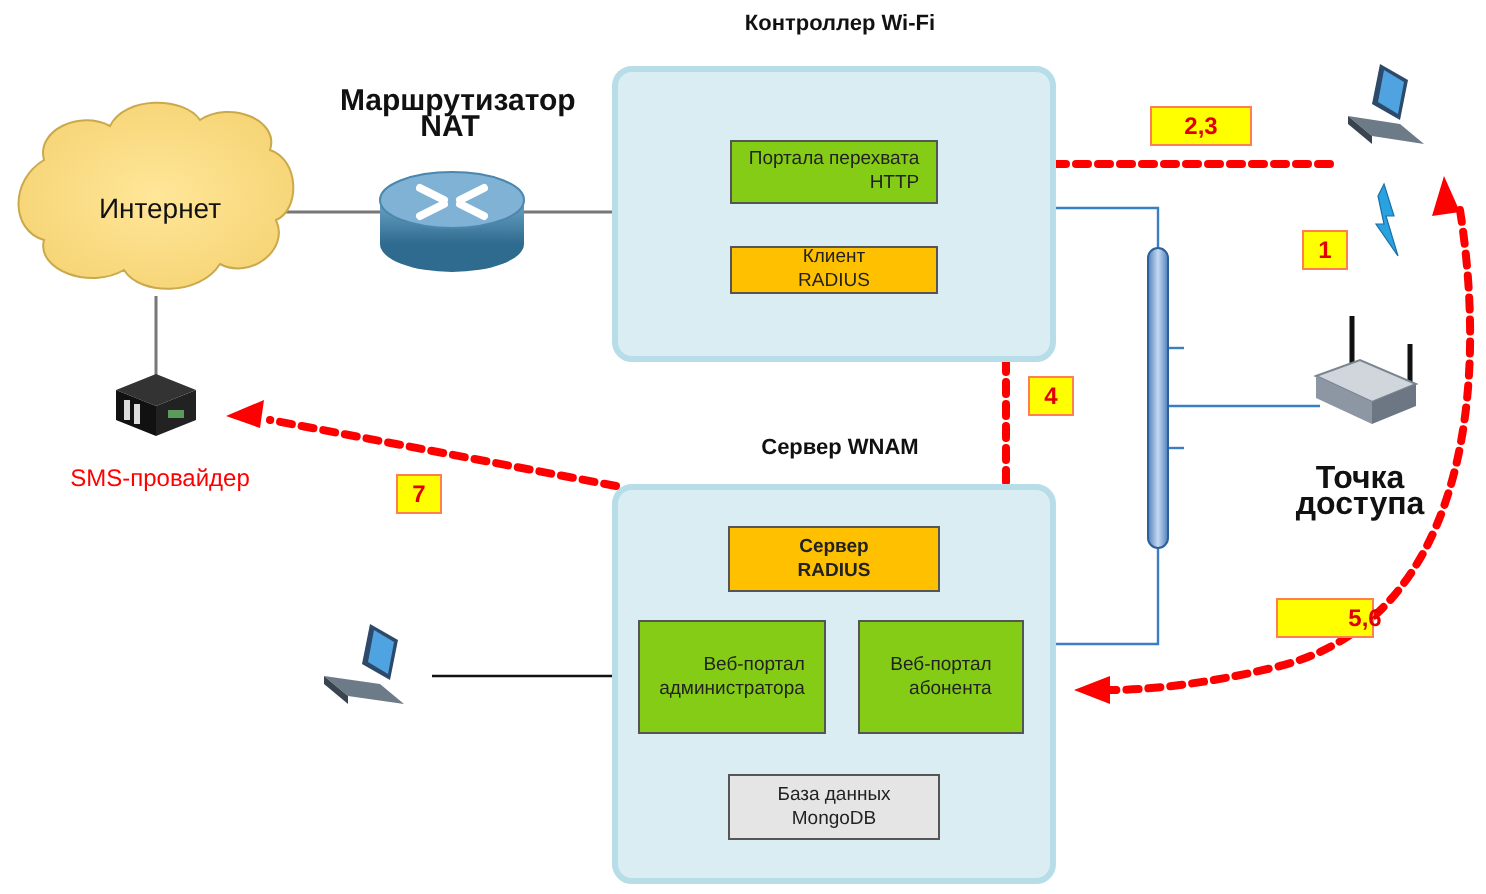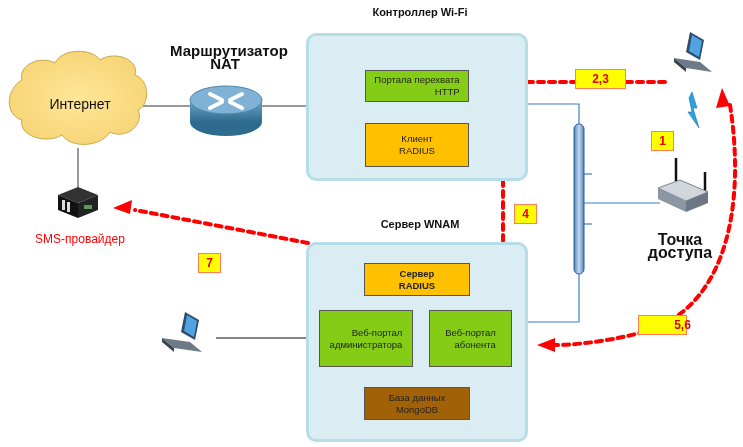--- a/index.html
+++ b/index.html
@@ -3,22 +3,22 @@
 <meta charset="utf-8">
 <style>
   html, body { margin: 0; padding: 0; background: #ffffff; }
   #canvas { position: relative; width: 743px; height: 447px; overflow: hidden; background: #fff; font-family: "Liberation Sans", sans-serif; }
   svg.bg { position: absolute; left: 0; top: 0; }
   .lbl { position: absolute; text-align: center; color: #111; font-size: 11px; line-height: 13px; }
   .bold { font-weight: bold; }
   .box { position: absolute; box-sizing: border-box; border: 1px solid #555; display: flex; align-items: center; justify-content: center; text-align: center; font-size: 9.5px; line-height: 12px; color: #222; white-space: pre-line; }
   .green { background: #84cc16; text-align: right; }
   .orange { background: #ffc000; }
-  .blue { background: #a16207; }
-  .badge { position: absolute; box-sizing: border-box; background: #ffff00; border: 1px solid #ff7f50; color: #e00000; font-weight: bold; font-size: 12px; display: flex; align-items: center; justify-content: center; margin-top: 16px; }
+  .blue { background: #e5e5e5; }
+  .badge { position: absolute; box-sizing: border-box; background: #ffff00; border: 1px solid #ff7f50; color: #e00000; font-weight: bold; font-size: 12px; display: flex; align-items: center; justify-content: center; }
   .container { position: absolute; box-sizing: border-box; background: #daedf2; border: 3px solid #b7dde8; border-radius: 10px; }
 </style>
 </head>
 <body>
 
 <div id="canvas">
 
   <svg class="bg" width="743" height="447">
 
     <line x1="140" y1="106" x2="190" y2="106" stroke="#777" stroke-width="1.5"></line>
@@ -112,21 +112,21 @@
 
   <div class="lbl bold" style="left:170px;top:44px;width:110px;white-space:pre-line;font-size:15px;">Маршрутизатор
 NAT</div>
 
   <div class="lbl" style="left:20px;top:233px;width:120px;font-size:12px;color:#ff0000;">SMS-провайдер</div>
 
   <div class="lbl bold" style="left:320px;top:6px;width:200px;font-size:11px;">Контроллер Wi-Fi</div>
   <div class="container" style="left:306px;top:33px;width:222px;height:148px;"></div>
   <div class="box green" style="left:365px;top:70px;width:104px;height:32px;">Портала перехвата
 HTTP</div>
-  <div class="box orange" style="left:365px;top:123px;width:104px;height:44px;">Клиент
+  <div class="box orange" style="left:365px;top:123px;width:104px;height:24px;">Клиент
 RADIUS</div>
 
   <div class="lbl bold" style="left:320px;top:218px;width:200px;font-size:11px;">Сервер WNAM</div>
   <div class="container" style="left:306px;top:242px;width:222px;height:200px;"></div>
   <div class="box orange" style="left:364px;top:263px;width:106px;height:33px;font-weight:bold;">Сервер
 RADIUS</div>
   <div class="box green" style="left:319px;top:310px;width:94px;height:57px;">Веб-портал
 администратора</div>
   <div class="box green" style="left:429px;top:310px;width:83px;height:57px;">Веб-портал
 абонента</div>

